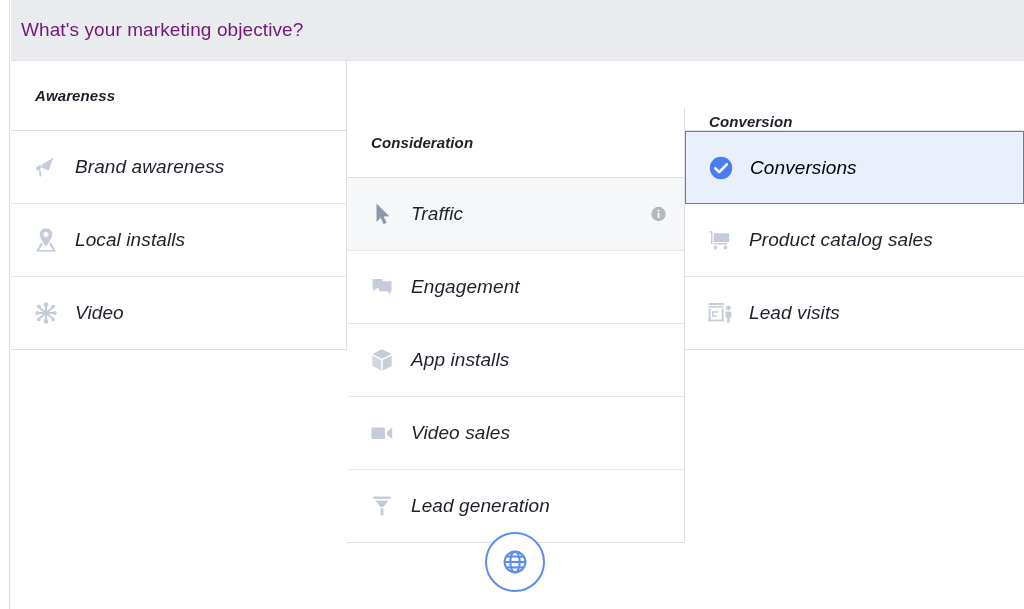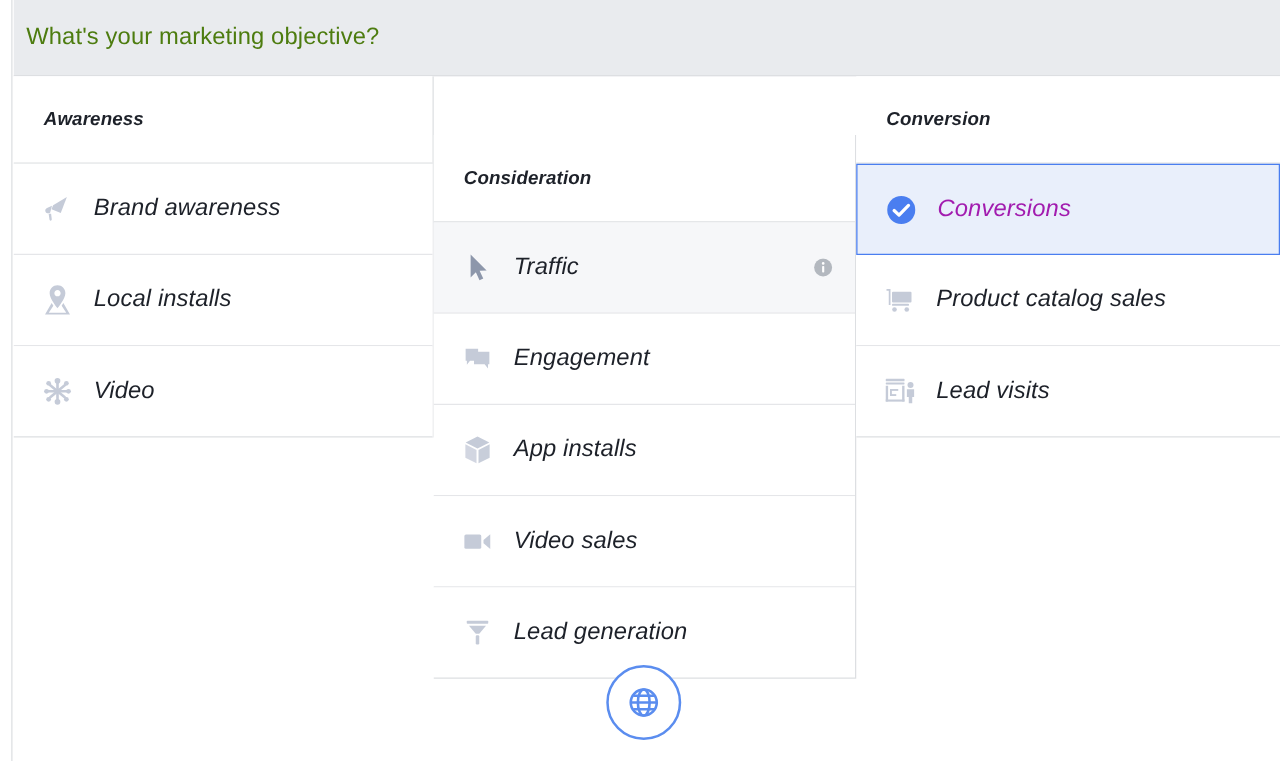--- a/index.html
+++ b/index.html
@@ -51,21 +51,21 @@
     background: #e9ebee;
     border-bottom: 1px solid #dddfe2;
     box-sizing: border-box;
     display: flex;
     align-items: center;
     padding-left: 10px;
   }
   .objective-header .title {
     font-size: 19px;
     line-height: 24px;
-    color: #4d7c0f;
+    color: #701a75;
     font-weight: 400;
     letter-spacing: 0.1px;
   }
 
   
   .columns {
     display: flex;
     align-items: flex-start;
     height: 430px;
     font-style: italic;
@@ -89,21 +89,21 @@
 
   .col-header {
     height: 70px;
     display: flex;
     align-items: center;
     box-sizing: border-box;
     border-bottom: 1px solid #dddfe2;
   }
   .col-awareness .col-header { padding-left: 24px; }
   .col-consideration .col-header { padding-left: 24px; }
-  .col-conversion .col-header { padding-left: 24px; }
+  .col-conversion .col-header { padding-left: 24px; align-items: flex-end; }
 
   .col-header .col-title {
     font-size: 15px;
     font-weight: bold;
     color: #1d2129;
     letter-spacing: 0.1px;
   }
 
   
   .option {
@@ -137,21 +137,21 @@
     align-items: center;
     justify-content: center;
     margin-right: 12px;
   }
   .option .opt-label {
     font-size: 19px;
     color: #1d2129;
     letter-spacing: 0.1px;
   }
   .option.selected .opt-label {
-    color: #a21caf;
+    color: #000000;
   }
 
   .info-icon {
     position: absolute;
     right: 18px;
     top: 50%;
     transform: translateY(-50%);
     width: 15px;
     height: 15px;
   }

